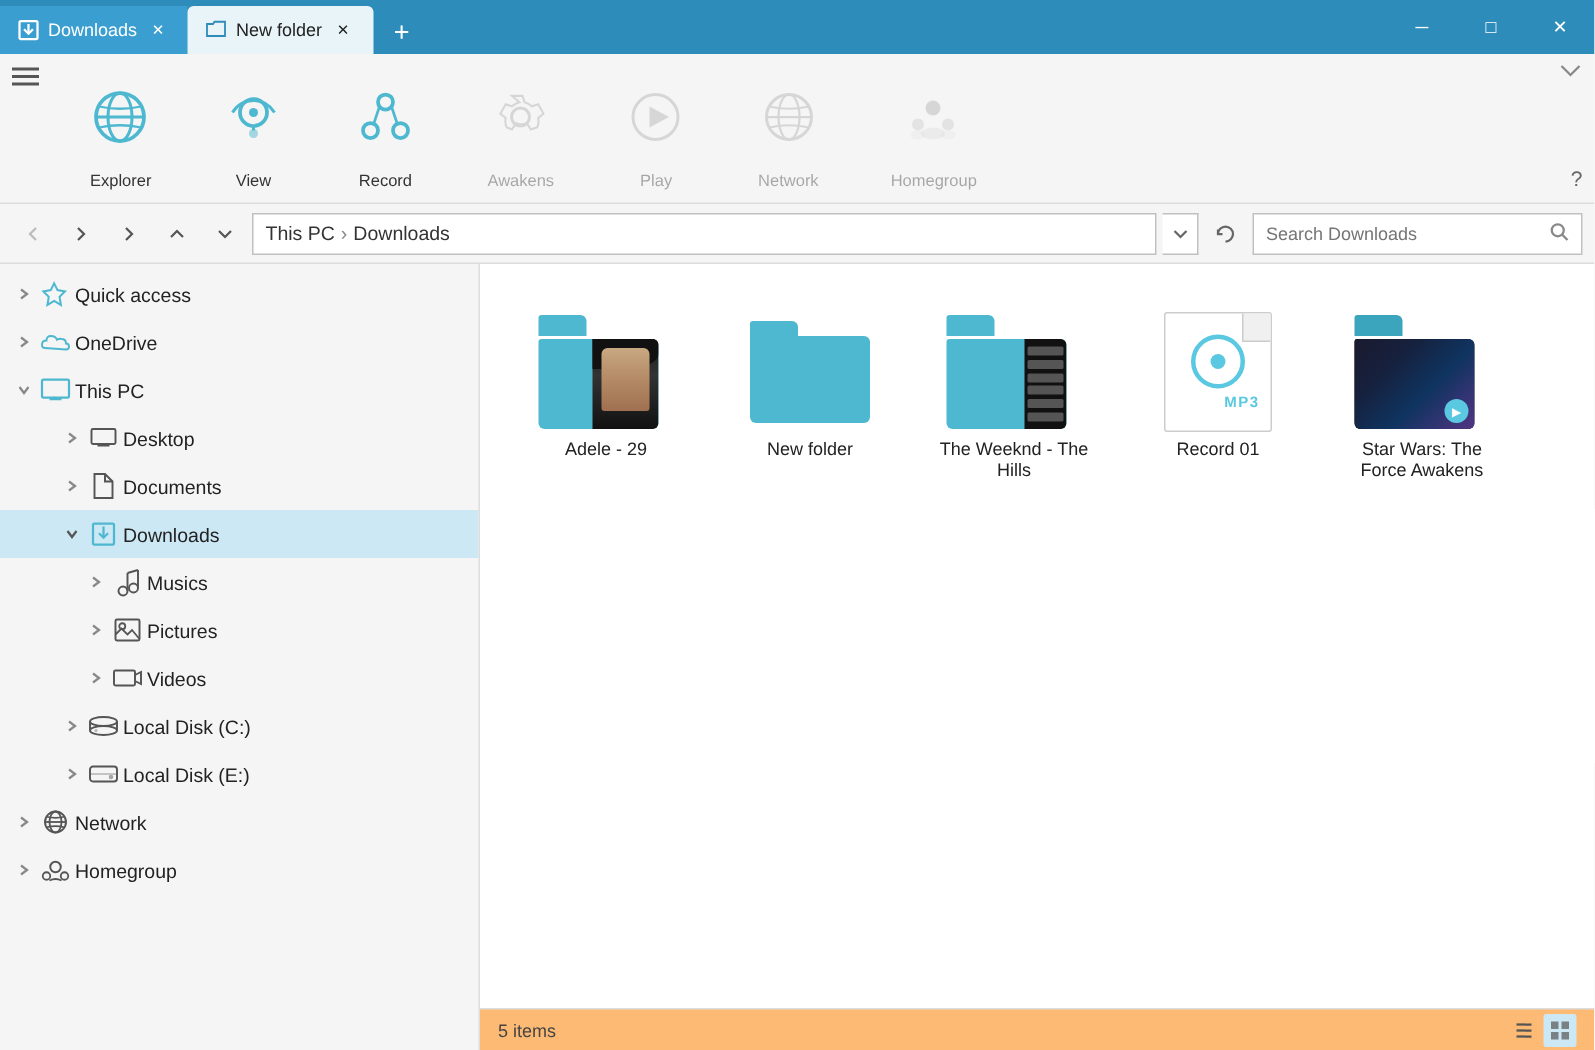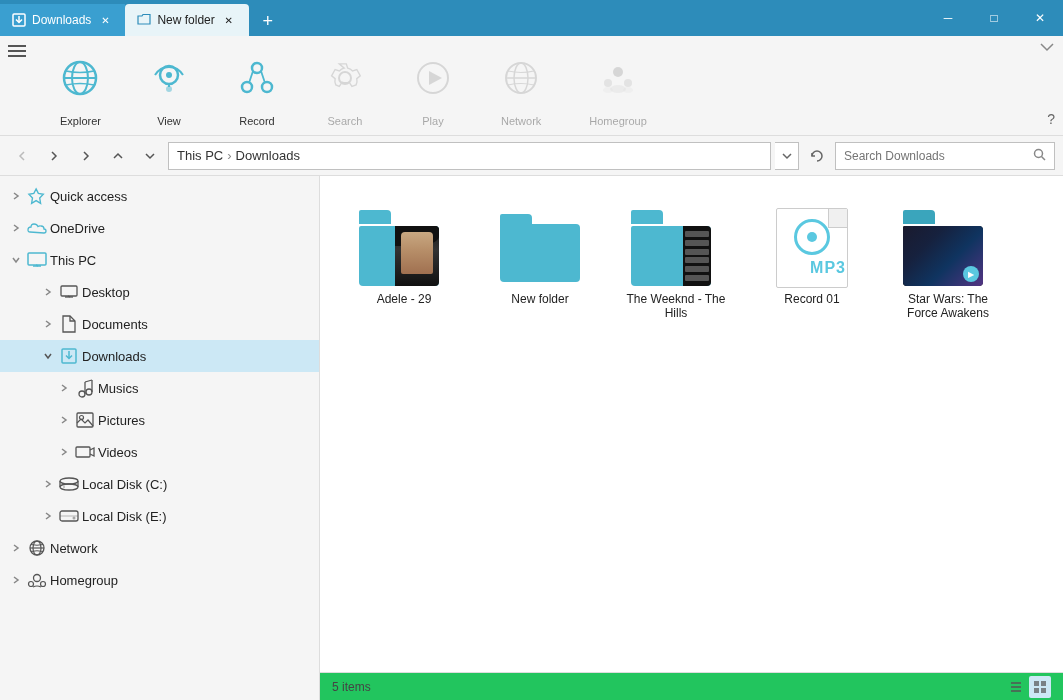--- a/index.html
+++ b/index.html
@@ -324,21 +324,21 @@
       border: 3px solid #5ac8e0;
       display: flex; align-items: center; justify-content: center;
       margin-bottom: 4px;
     }
     .mp3-circle-inner {
       width: 10px; height: 10px;
       border-radius: 50%;
       background: #5ac8e0;
     }
     .mp3-label-badge {
-      font-size: 16px;
+      font-size: 10px;
       font-weight: bold;
       color: #5ac8e0;
       letter-spacing: 1px;
       margin-left: 32px;
     }
 
     
     .video-icon {
       width: 90px; height: 76px;
       position: relative;
@@ -459,21 +459,21 @@
       position: absolute;
       top: 0; right: 0;
       width: 44px; height: 20px;
       background: #111;
       border-radius: 0 0 50% 0;
     }
 
     
     .status-bar {
       height: 28px;
-      background: #22c55e;
+      background: #fdba74;
       border-top: 1px solid #ddd;
       display: flex;
       align-items: center;
       padding: 0 12px;
       font-size: 12px;
       color: #444;
       justify-content: space-between;
     }
     .status-right {
       display: flex;
@@ -580,21 +580,21 @@
       <span class="label">Record</span>
     </div>
 
     <div class="ribbon-tab-item dimmed">
       <div class="icon-wrap">
         <svg width="38" height="38" viewBox="0 0 38 38">
           <path d="M14,4 L24,4 L26,10 Q30,11 33,14 L39,12 L44,21 L39,25 Q40,30 38,34 L32,36 L28,30 Q23,32 18,30 L14,36 L9,34 Q7,30 8,25 L3,21 L8,12 L14,14 Q17,11 21,10 Z" fill="none" stroke="#aaa" stroke-width="2" transform="scale(0.7) translate(5,3)"></path>
           <circle cx="19" cy="19" r="6" fill="none" stroke="#aaa" stroke-width="2"></circle>
         </svg>
       </div>
-      <span class="label">Search</span>
+      <span class="label">Awakens</span>
     </div>
 
     <div class="ribbon-tab-item dimmed">
       <div class="icon-wrap">
         <svg width="38" height="38" viewBox="0 0 38 38">
           <circle cx="19" cy="19" r="15" fill="none" stroke="#aaa" stroke-width="2"></circle>
           <polygon points="15,12 28,19 15,26" fill="#aaa"></polygon>
         </svg>
       </div>
       <span class="label">Play</span>

